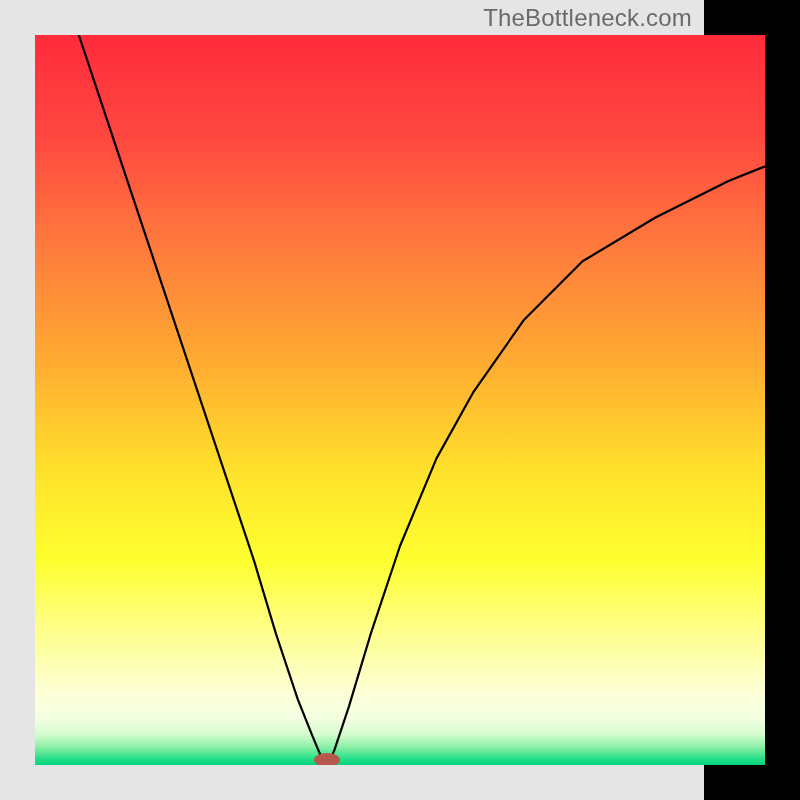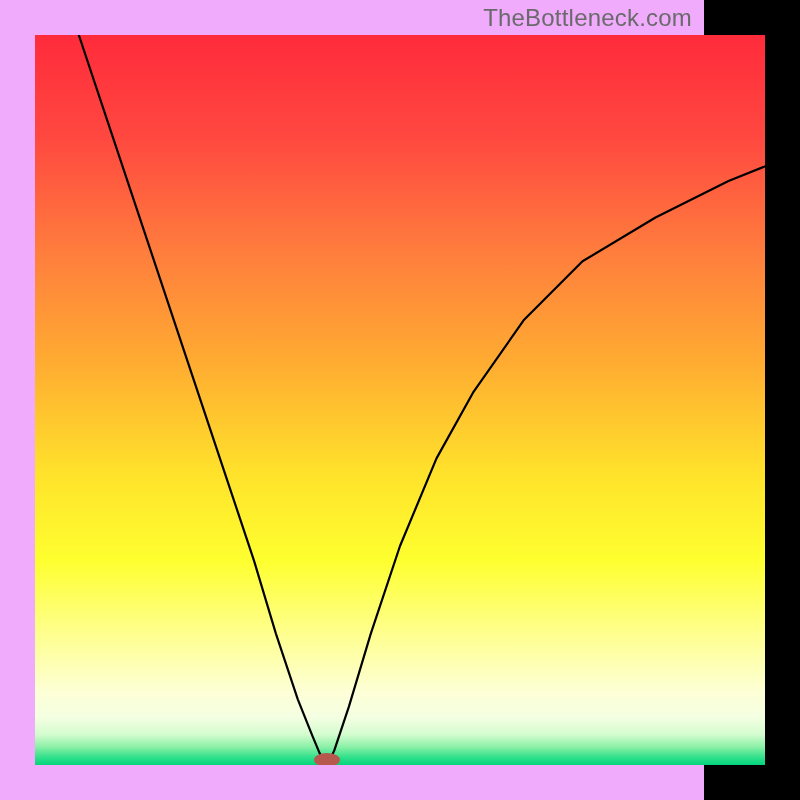--- a/index.html
+++ b/index.html
@@ -2,21 +2,21 @@
 <html><head>
 <meta charset="utf-8">
 <style>
   * { margin: 0; padding: 0; box-sizing: border-box; }
   html, body { width: 800px; height: 800px; overflow: hidden; }
   body { background: #000; font-family: Arial, sans-serif; }
 
   .outer {
     width: 704px;
     height: 800px;
-    background: #f0abfc;
+    background: #e5e5e5;
     position: relative;
   }
 
   .watermark {
     position: absolute;
     top: 4px;
     right: 12px;
     color: #6a6a6a;
     font-size: 24px;
     font-weight: 400;

